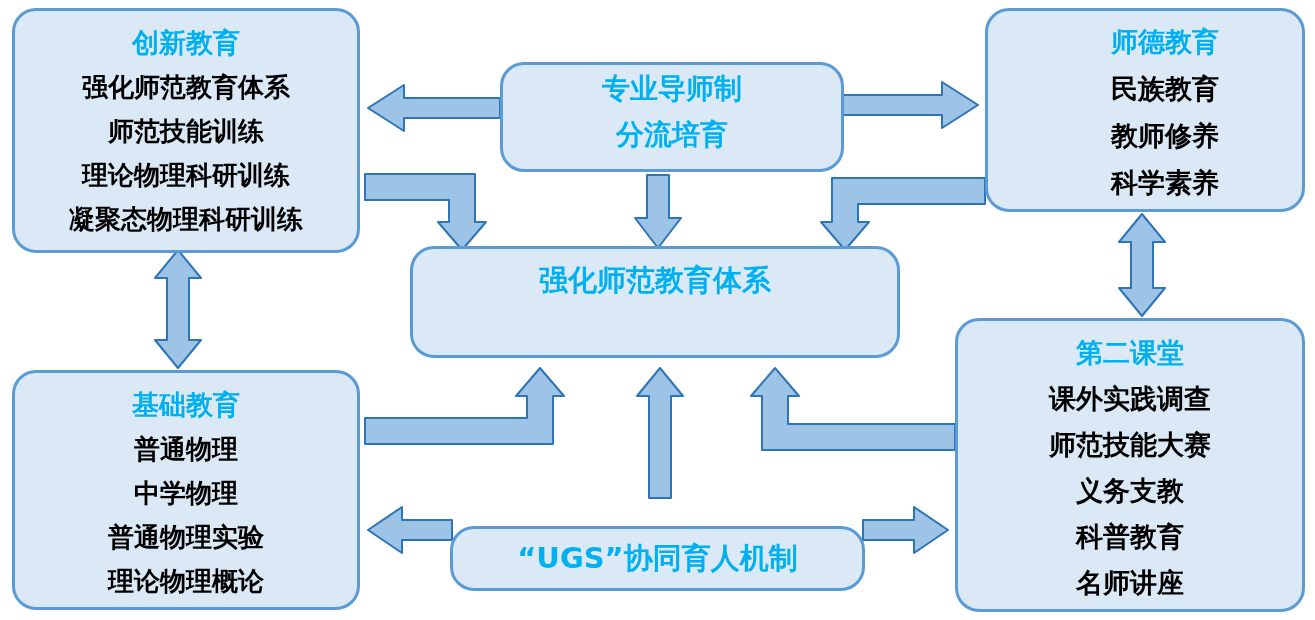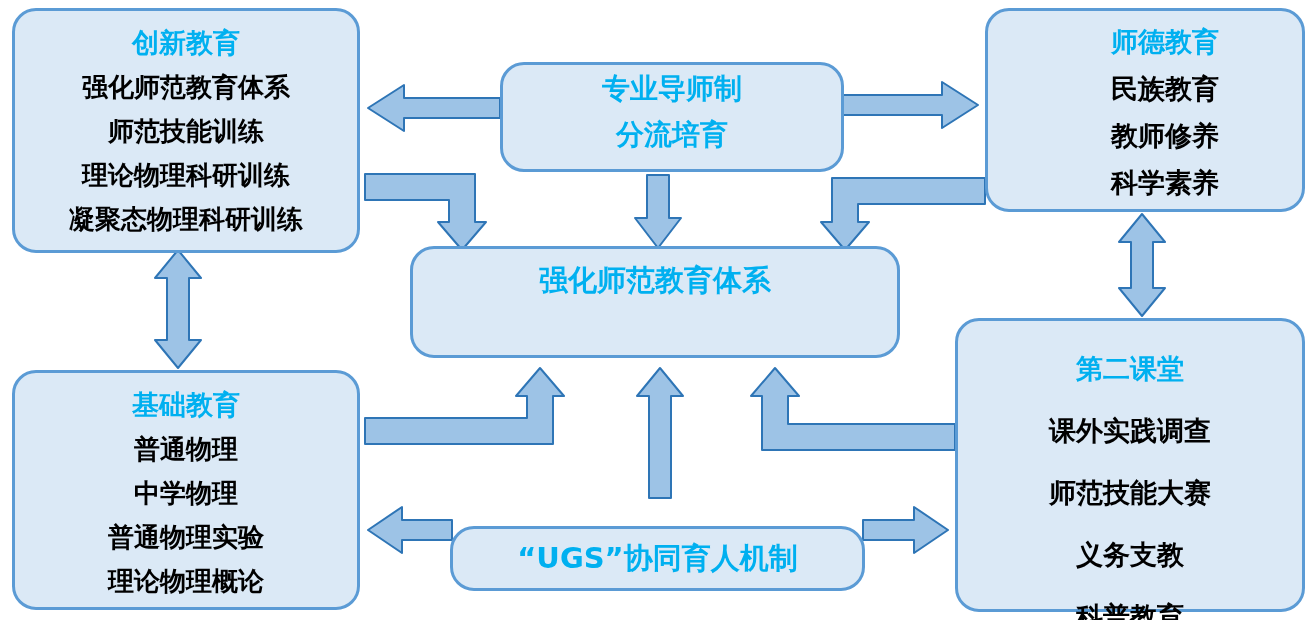--- a/index.html
+++ b/index.html
@@ -63,21 +63,21 @@
   #box-core .box-sub{font-size:27px;line-height:46px;color:var(--text-color);}
 
   #box-foundation{left:12px;top:370px;width:348px;height:240px;font-size:26px;padding-top:10px;}
   #box-foundation .line{line-height:44px;}
   #box-foundation .box-title{font-size:27px;}
 
   #box-ugs{left:450px;top:498px;width:415px;height:65px;font-size:29px;display:flex;align-items:center;justify-content:center;margin-top:28px;}
   #box-ugs .box-title{color:var(--title-color);}
 
   #box-second{left:955px;top:318px;width:350px;height:294px;font-size:27px;padding-top:9px;}
-  #box-second .line{line-height:46px;margin-top:16px;}
+  #box-second .line{line-height:46px;}
 </style>
 </head>
 <body>
 
 <div class="canvas">
 
   <svg class="arrows" viewBox="0 0 1315 620" xmlns="http://www.w3.org/2000/svg">
     <polygon class="arrow" points="368,108 404,85 404,98 500,98 500,118 404,118 404,131"></polygon>
     <polygon class="arrow" points="978,105 942,128 942,115 820,115 820,95 942,95 942,82"></polygon>
     <polygon class="arrow" points="658,248 681,218 669,218 669,175 647,175 647,218 635,218"></polygon>

